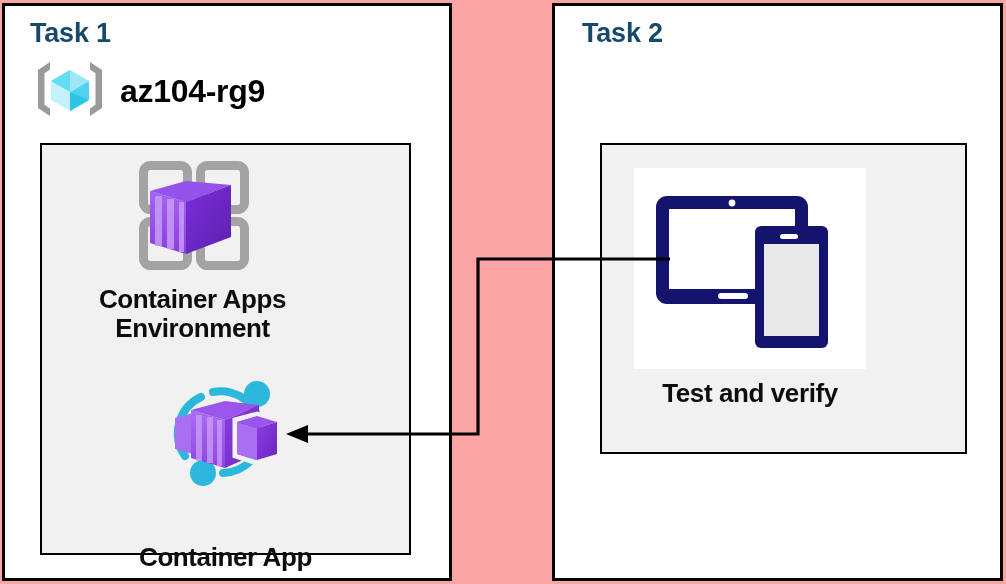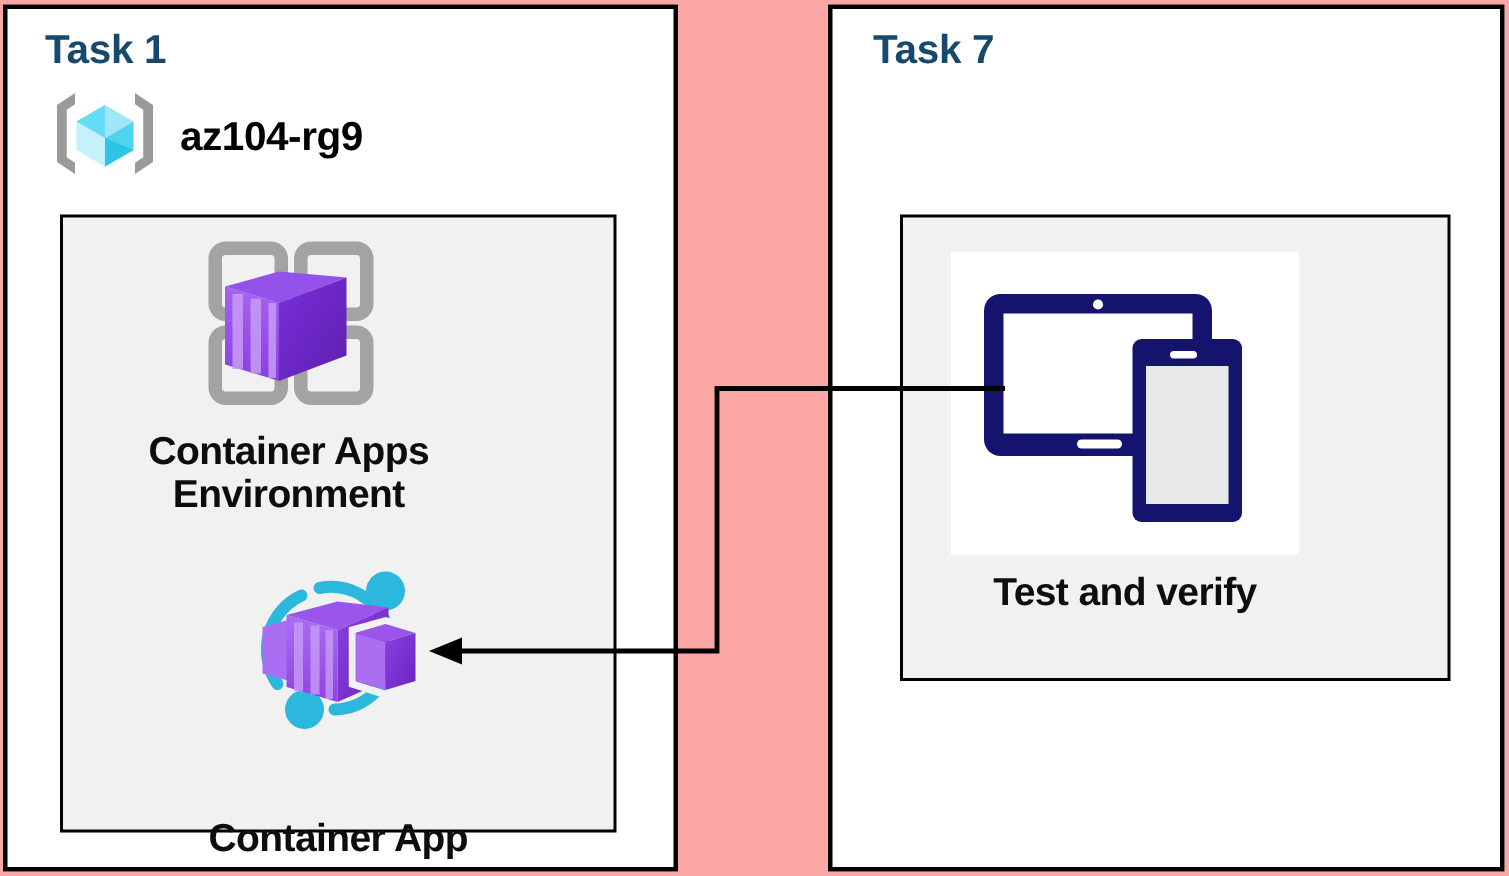--- a/index.html
+++ b/index.html
@@ -42,21 +42,21 @@
   
   #rg-row {
     position: absolute;
     left: 34px;
     top: 58px;
     display: flex;
     align-items: center;
     gap: 14px;
   }
   #rg-label {
-    font-size: 27px;
+    font-size: 32px;
     font-weight: bold;
     color: #000000;
     letter-spacing: -0.3px;
     white-space: nowrap;
   }
 
   
   .inner-box {
     position: absolute;
     background: #f1f1f1;
@@ -216,21 +216,21 @@
         <path d="M76 50 L76 82 L96 88 L96 56 Z" fill="#a96ef2"></path>
         <path d="M76 50 L96 44 L116 50 L96 56 Z" fill="#9a56ea"></path>
         <path d="M96 56 L116 50 L116 82 L96 88 Z" fill="url(#capp-side)"></path>
       </svg>
     </span>
     <div class="node-caption">Container App</div>
   </div>
 
   <div class="task-panel" id="task2-panel"></div>
 
-  <div class="task-title" id="task2-title">Task 7</div>
+  <div class="task-title" id="task2-title">Task 2</div>
 
   <div class="inner-box" id="task2-inner"></div>
 
   <div class="node" id="test-node">
     <span class="icon-plate">
       <svg width="232" height="197" viewBox="0 0 232 197" aria-hidden="true">
         <rect x="0" y="0" width="232" height="197" fill="#ffffff"></rect>
 
         <rect x="22" y="28" width="152" height="108" rx="11" fill="#14146e"></rect>
         <rect x="35" y="41" width="126" height="80" fill="#ffffff"></rect>

